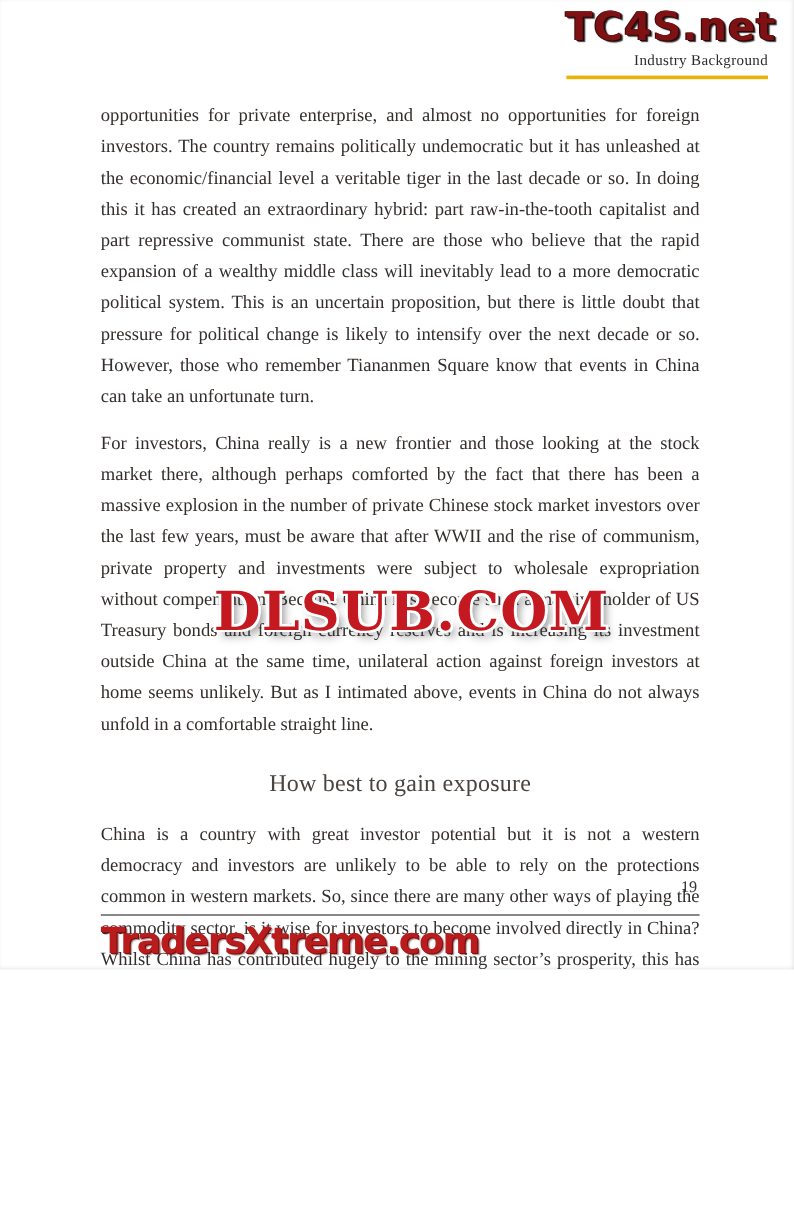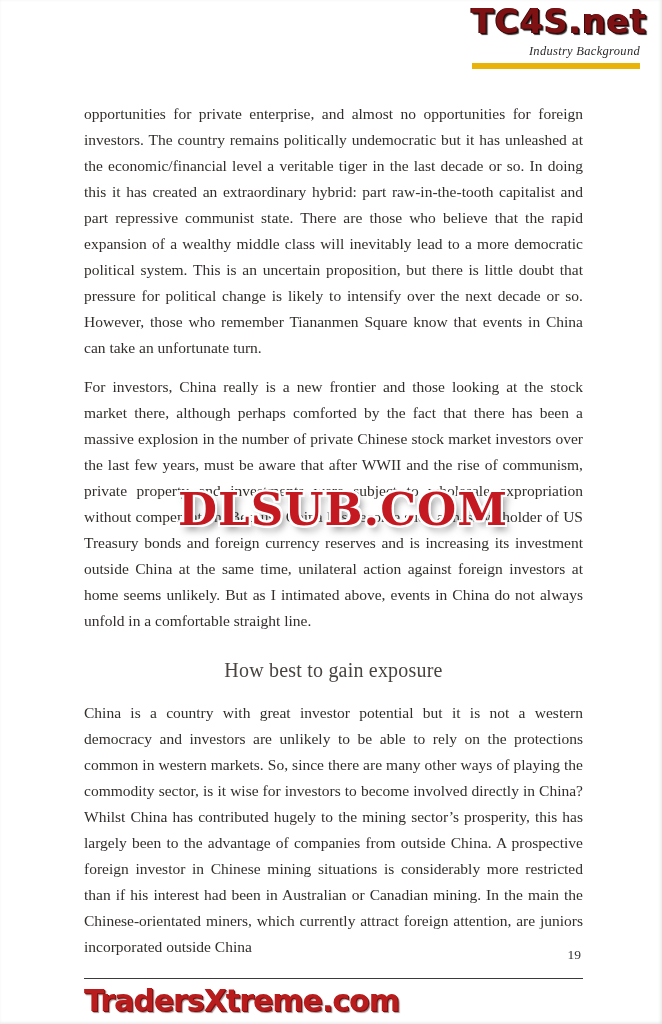--- a/index.html
+++ b/index.html
@@ -1,19 +1,19 @@
 <!DOCTYPE html>
 <html><head>
 <meta charset="utf-8">
 <style>
   html, body { margin: 0; padding: 0; background: #ffffff; }
   .page {
     position: relative;
     width: 662px;
-    height: 1024px;
+    height: 808px;
     background: #ffffff;
     overflow: hidden;
     font-family: "Liberation Serif", serif;
     color: #332e2b;
     box-shadow: inset -2px 0 3px rgba(0,0,0,0.06), inset 0 -2px 3px rgba(0,0,0,0.05);
   }
 
   
   .logo-tc4s {
     position: absolute;
@@ -25,34 +25,33 @@
     letter-spacing: 1px;
     color: #7d1113;
     text-shadow: 1px 1px 0 #2a0607, 2px 2px 1px rgba(0,0,0,0.8), -1px 0 0 #3a0a0a;
   }
   .section-label-wrap {
     position: absolute;
     top: 41px;
     right: 22px;
     width: 168px;
     text-align: right;
-    border-bottom: 6px solid #eab308;
+    border-bottom: 3px solid #eab308;
     padding-bottom: 4px;
-    font-style: italic;
   }
   .section-label {
     font-size: 12.5px;
     color: #2b2b2b;
     letter-spacing: 0.3px;
   }
 
   
   .content {
     position: absolute;
-    top: 101px;
+    top: 84px;
     left: 84px;
     width: 499px;
     text-align: justify;
     font-size: 15.5px;
     line-height: 26px;
   }
   .content p { margin: 0 0 13px 0; }
   .section-heading {
     font-size: 20px;
     font-weight: normal;

